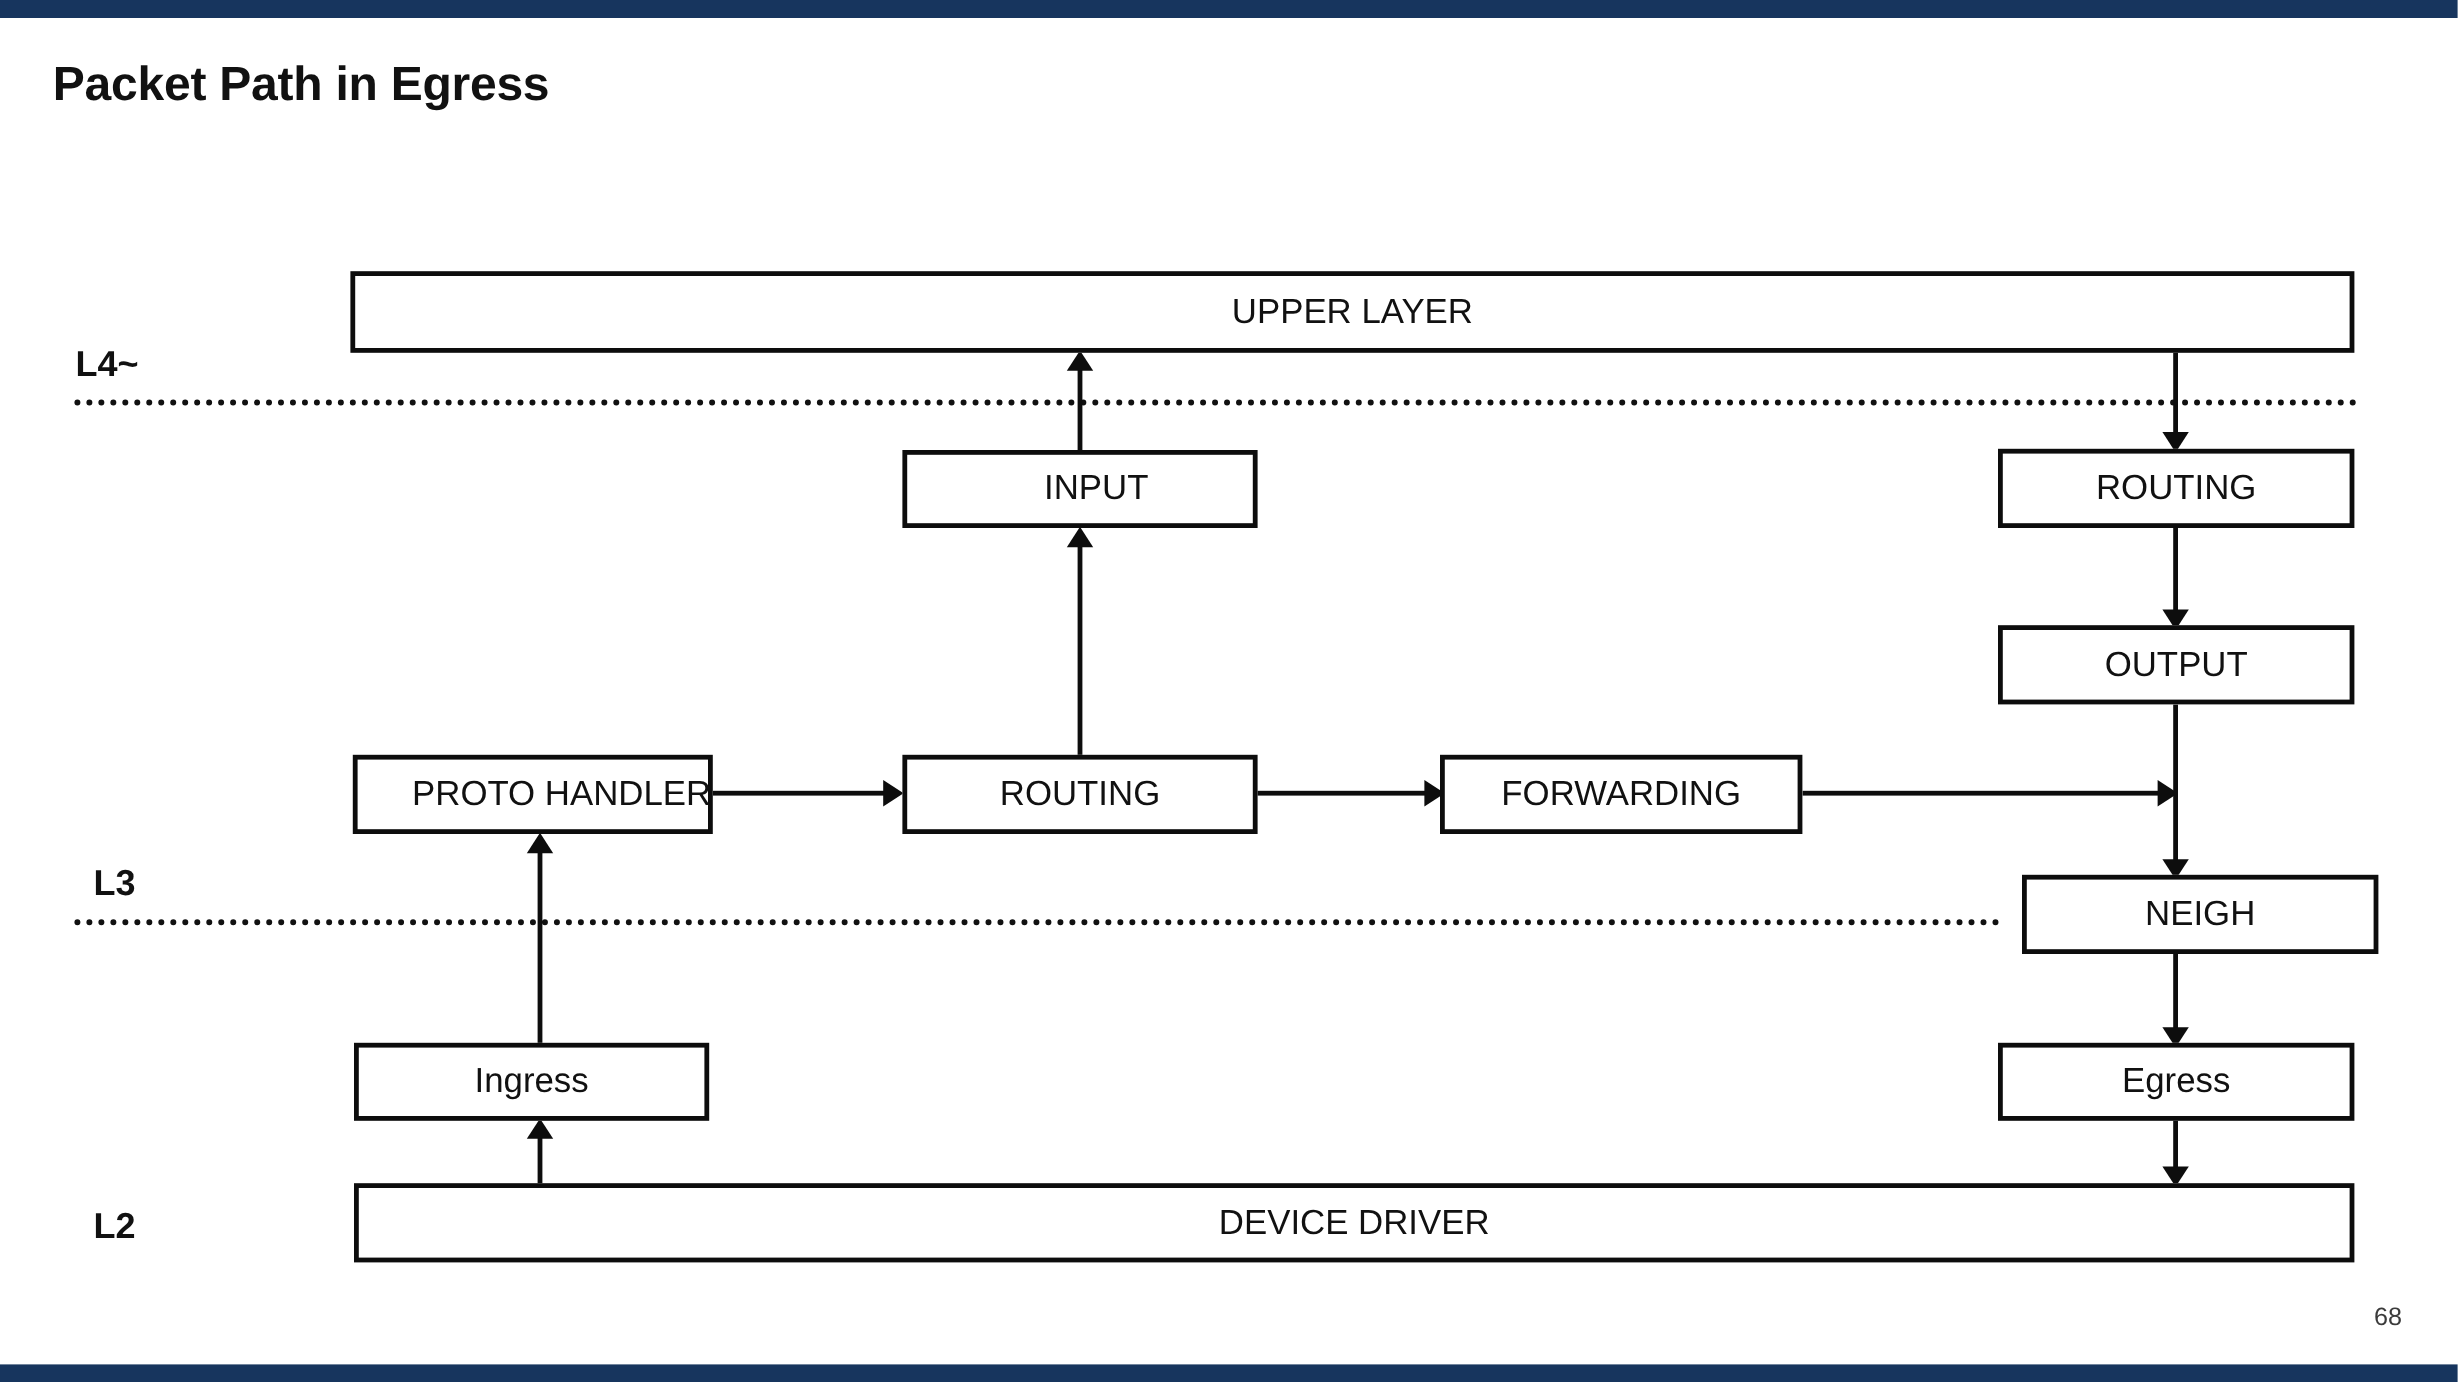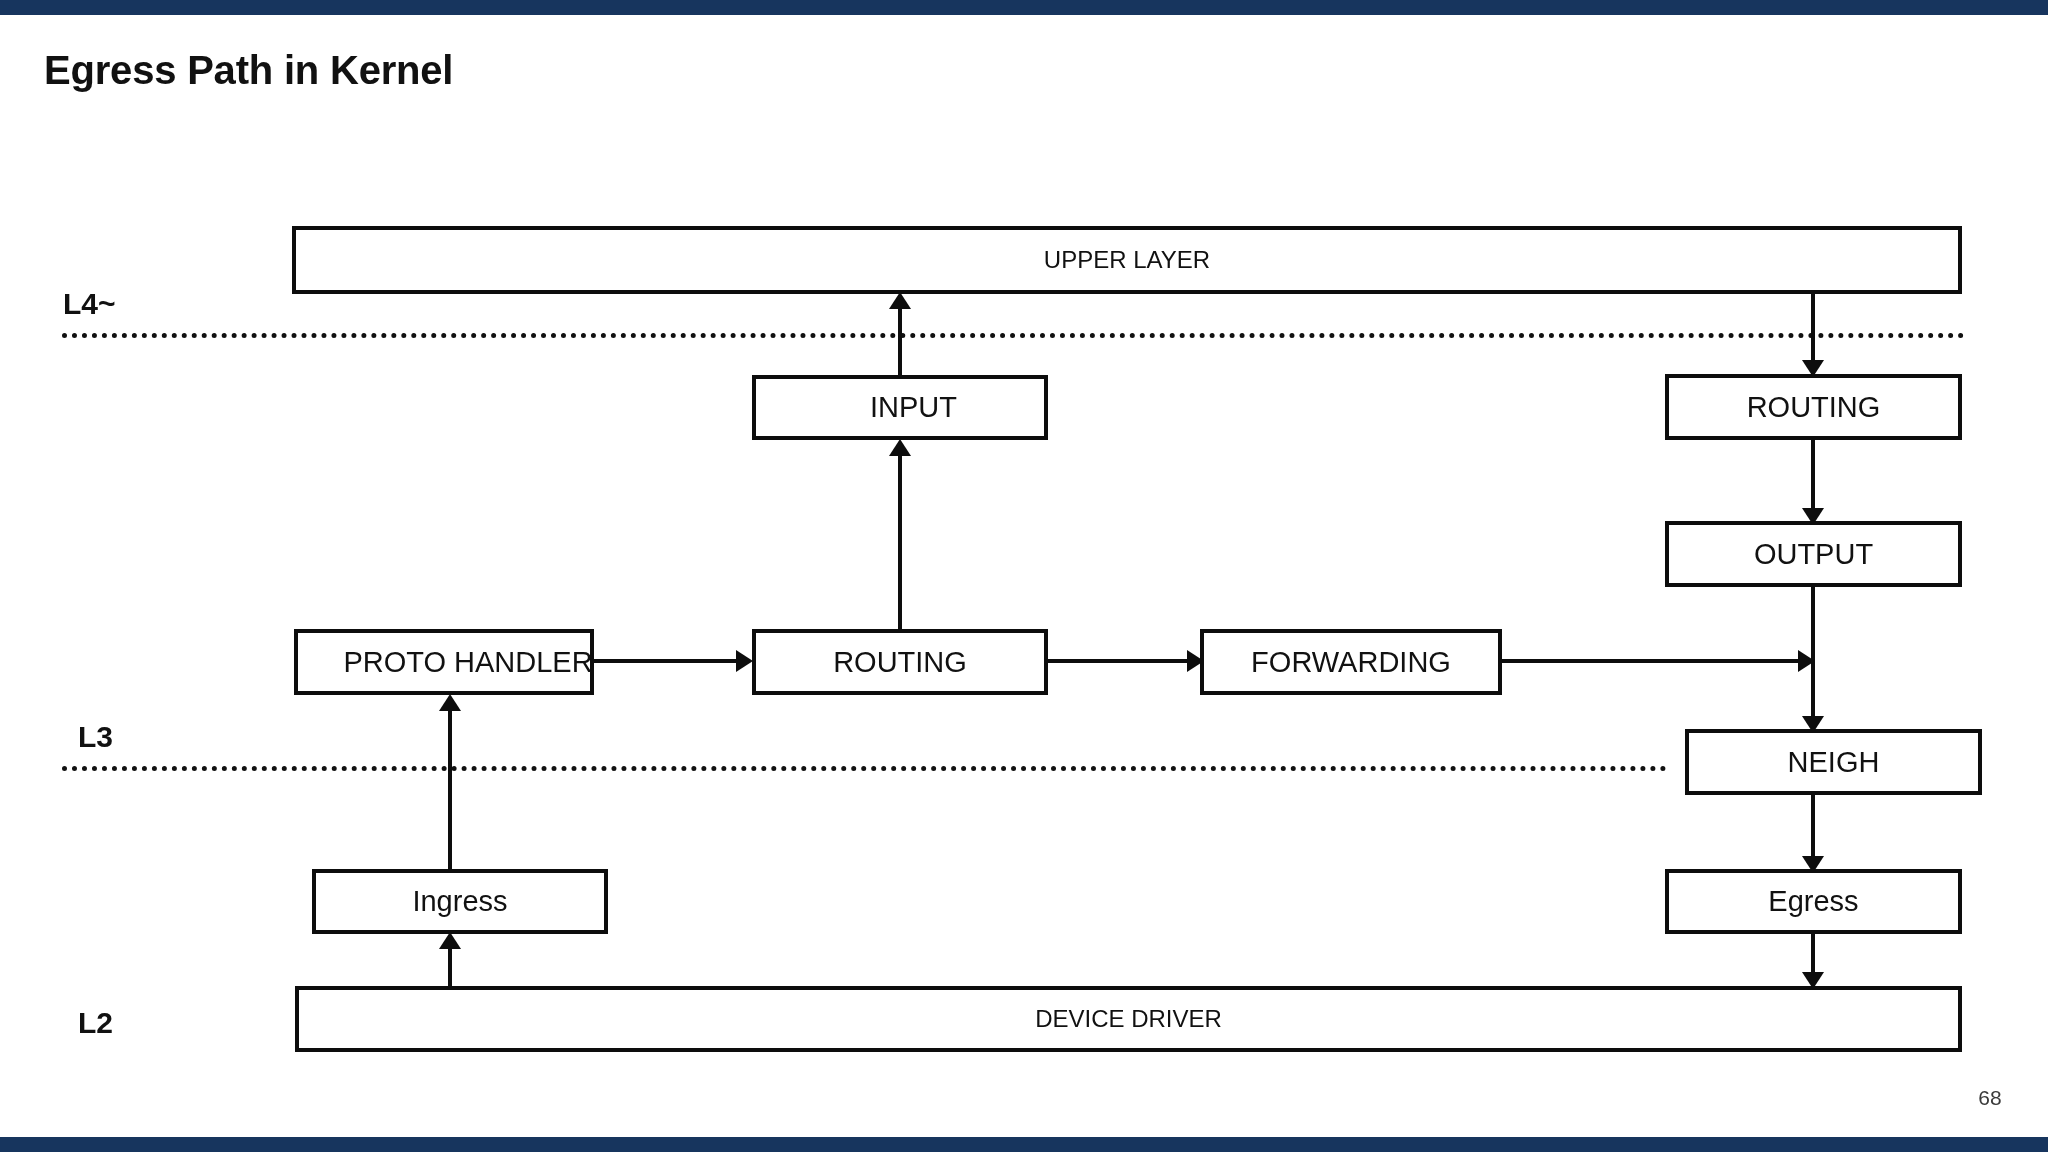--- a/index.html
+++ b/index.html
@@ -62,21 +62,21 @@
     justify-content: center;
     font-family: "Liberation Sans", sans-serif;
     color: #111111;
     z-index: 3;
   }
   .nbox .lbl {
     font-size: 29px;
     line-height: 1;
     white-space: nowrap;
   }
-  .nbox.big .lbl { font-size: 24px; }
+  .nbox.big .lbl { font-size: 29px; }
 
   
   .sep {
     position: absolute;
     height: 0;
     border-top: 5px dotted #111111;
     z-index: 1;
   }
   .layer-label {
     position: absolute;
@@ -119,21 +119,21 @@
   }
 </style>
 </head>
 <body>
 
 <div id="slide">
 
   <div class="topbar"></div>
   <div class="bottombar"></div>
 
-  <div class="slide-title">Egress Path in Kernel</div>
+  <div class="slide-title">Packet Path in Egress</div>
 
   <div id="diagram">
 
     <div class="sep" style="left:62px; top:333px; width:1903px;"></div>
     <div class="layer-label" style="left:63px; top:287px;">L4~</div>
 
     <div class="sep" style="left:62px; top:766px; width:1605px;"></div>
     <div class="layer-label" style="left:78px; top:720px;">L3</div>
 
     <div class="layer-label" style="left:78px; top:1006px;">L2</div>
@@ -199,21 +199,21 @@
     </div>
 
     <div class="nbox" style="left:1200px; top:629px; width:302px; height:66px;">
       <span class="lbl">FORWARDING</span>
     </div>
 
     <div class="nbox" style="left:1665px; top:729px; width:297px; height:66px;margin-left:20px;">
       <span class="lbl">NEIGH</span>
     </div>
 
-    <div class="nbox" style="left:312px; top:869px; width:296px; height:65px;">
+    <div class="nbox" style="left:295px; top:869px; width:296px; height:65px;">
       <span class="lbl">Ingress</span>
     </div>
 
     <div class="nbox" style="left:1665px; top:869px; width:297px; height:65px;text-align:center;">
       <span class="lbl">Egress</span>
     </div>
 
     <div class="nbox big" style="left:295px; top:986px; width:1667px; height:66px;text-align:center;">
       <span class="lbl">DEVICE DRIVER</span>
     </div>

